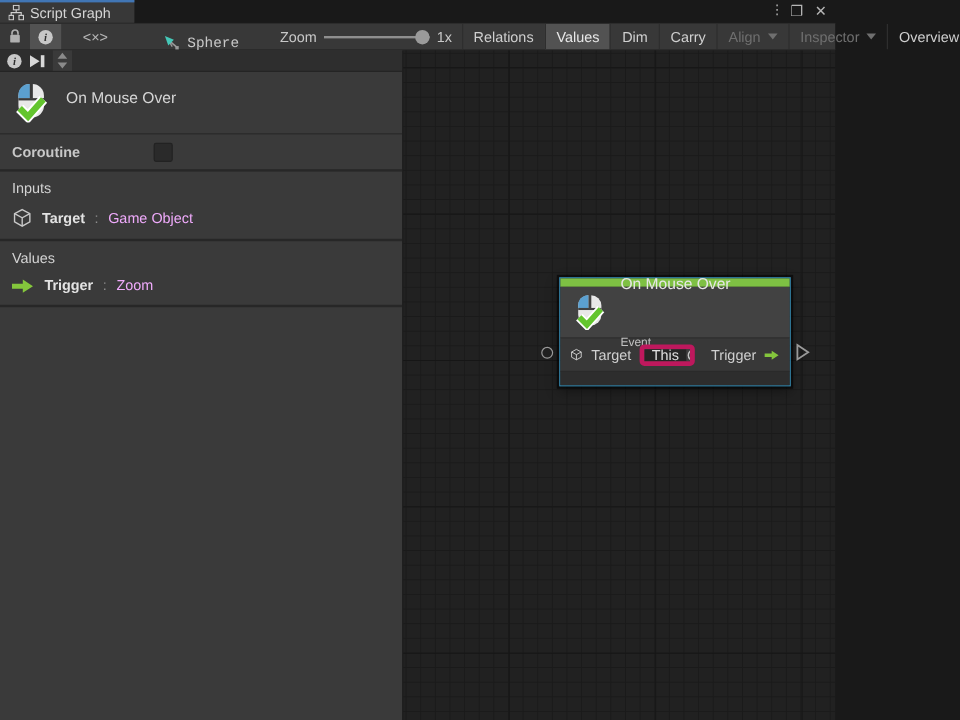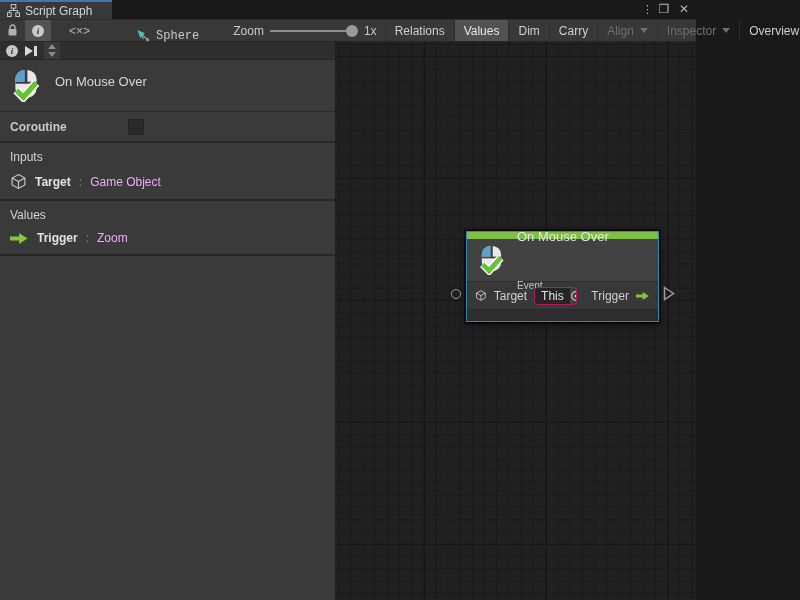--- a/index.html
+++ b/index.html
@@ -72,21 +72,21 @@
   
   .node { position:absolute; left:130px; top:189px; width:193px; border:1px solid #3187ae; box-shadow:0 0 0 2px rgba(0,0,0,0.55), 0 4px 10px rgba(0,0,0,0.4); }
   .node-colorbar { height:7px; background:#7ec043; }
   .node-header { height:43px; background:#424242; display:flex; align-items:center; gap:11px; padding:0 10px; border-bottom:1px solid #2e2e2e; }
   .node-titles { display:flex; flex-direction:column; justify-content:center; }
   .node-title { font-size:13px; color:#e6e6e6; line-height:15px; }
   .node-subtitle { font-size:10px; color:#c2c2c2; line-height:12px;margin-top:36px; }
   .node-ports { height:28px; background:#383838; display:flex; align-items:center; padding:0 8px; gap:7px; border-bottom:1px solid #2a2a2a; }
   .port-label { color:#d0d0d0; }
   .port-spacer { flex:1; }
-  .chip { display:inline-flex; align-items:stretch; border:1px solid #be185d; border-radius:4px; overflow:hidden; height:18px;justify-content:space-between; }
+  .chip { display:inline-flex; align-items:stretch; border:4px solid #be185d; border-radius:4px; overflow:hidden; height:18px;justify-content:space-between; }
   .chip-text { background:#252525; color:#e0e0e0; padding:1px 6px 0 6px; display:flex; align-items:center; }
   .chip-picker { background:#404040; width:18px; display:flex; align-items:center; justify-content:center; }
   .node-footer { height:11px; background:#2d2d2d; }
   .port-out-left { position:absolute; left:-16px; top:57px; width:10px; height:10px; border:1.5px solid #9a9a9a; border-radius:50%; }
   .port-out-right { position:absolute; right:-17px; top:54px; }
 </style>
 </head>
 <body>
 
 <div class="window">

